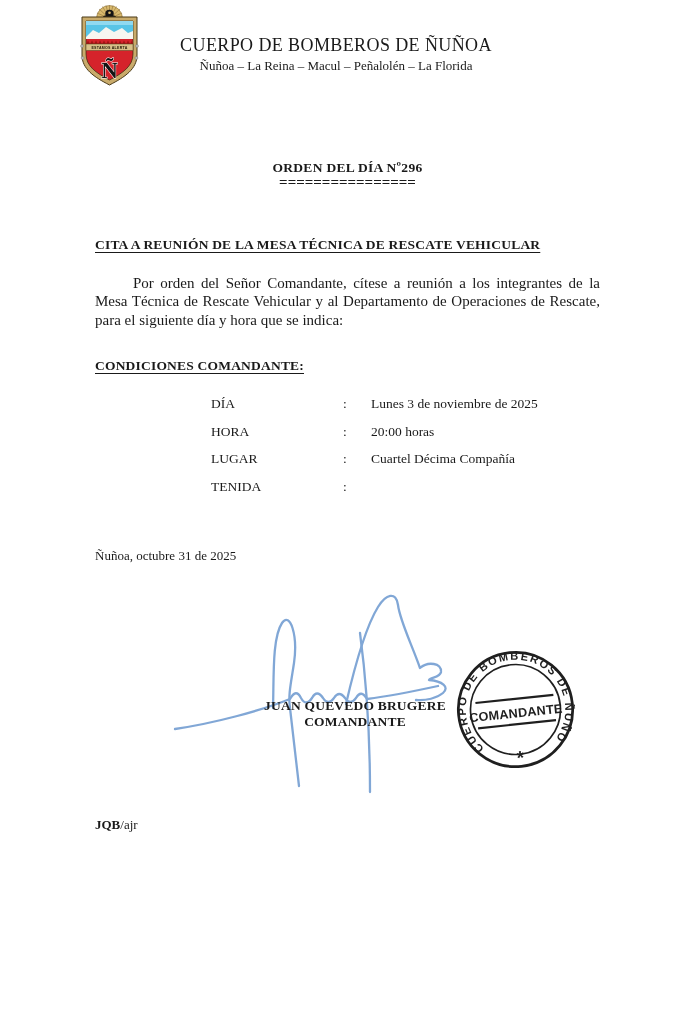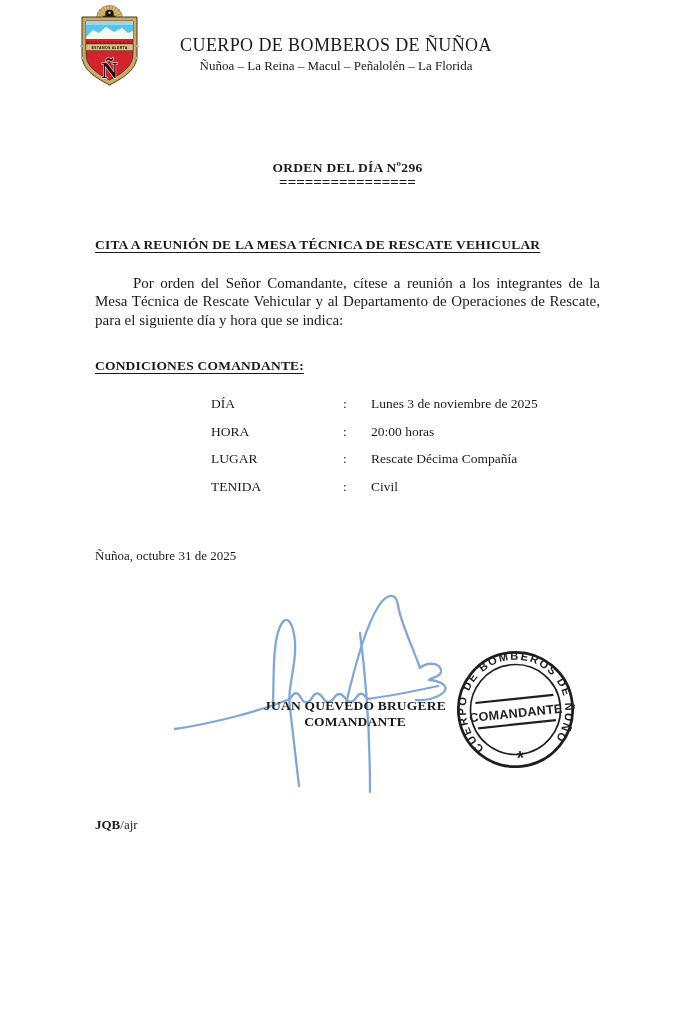--- a/index.html
+++ b/index.html
@@ -138,26 +138,25 @@
       <span class="cond-value">Lunes 3 de noviembre de 2025</span>
     </div>
     <div class="cond-row">
       <span class="cond-label">HORA</span>
       <span class="cond-sep">:</span>
       <span class="cond-value">20:00 horas</span>
     </div>
     <div class="cond-row">
       <span class="cond-label">LUGAR</span>
       <span class="cond-sep">:</span>
-      <span class="cond-value">Rescate Décima Compañía</span>
+      <span class="cond-value">Cuartel Décima Compañía</span>
     </div>
     <div class="cond-row">
       <span class="cond-label">TENIDA</span>
       <span class="cond-sep">:</span>
-      <span class="cond-value">Civil</span>
     </div>
   </div>
 
   <div class="dateline">Ñuñoa, octubre 31 de 2025</div>
 
   <svg class="signature-svg" viewBox="0 0 320 212" xmlns="http://www.w3.org/2000/svg" fill="none" stroke="#7ba3d4" stroke-width="2.3" stroke-linecap="round" stroke-linejoin="round" opacity="0.95">
 
     <path d="M15,146 C 55,140 100,128 130,116 q 6,-11 11,-1 q 5,9 11,0 q 5,-9 11,0 q 5,8 11,0 q 5,-8 11,0 q 5,8 11,0 q 5,-9 11,1 C 230,113 255,108 278,103"></path>
 
     <path d="M113,125 C 114,95 112,55 122,40 C 130,28 138,52 134,80 C 131,100 128,112 130,125 C 133,150 136,175 139,203"></path>

